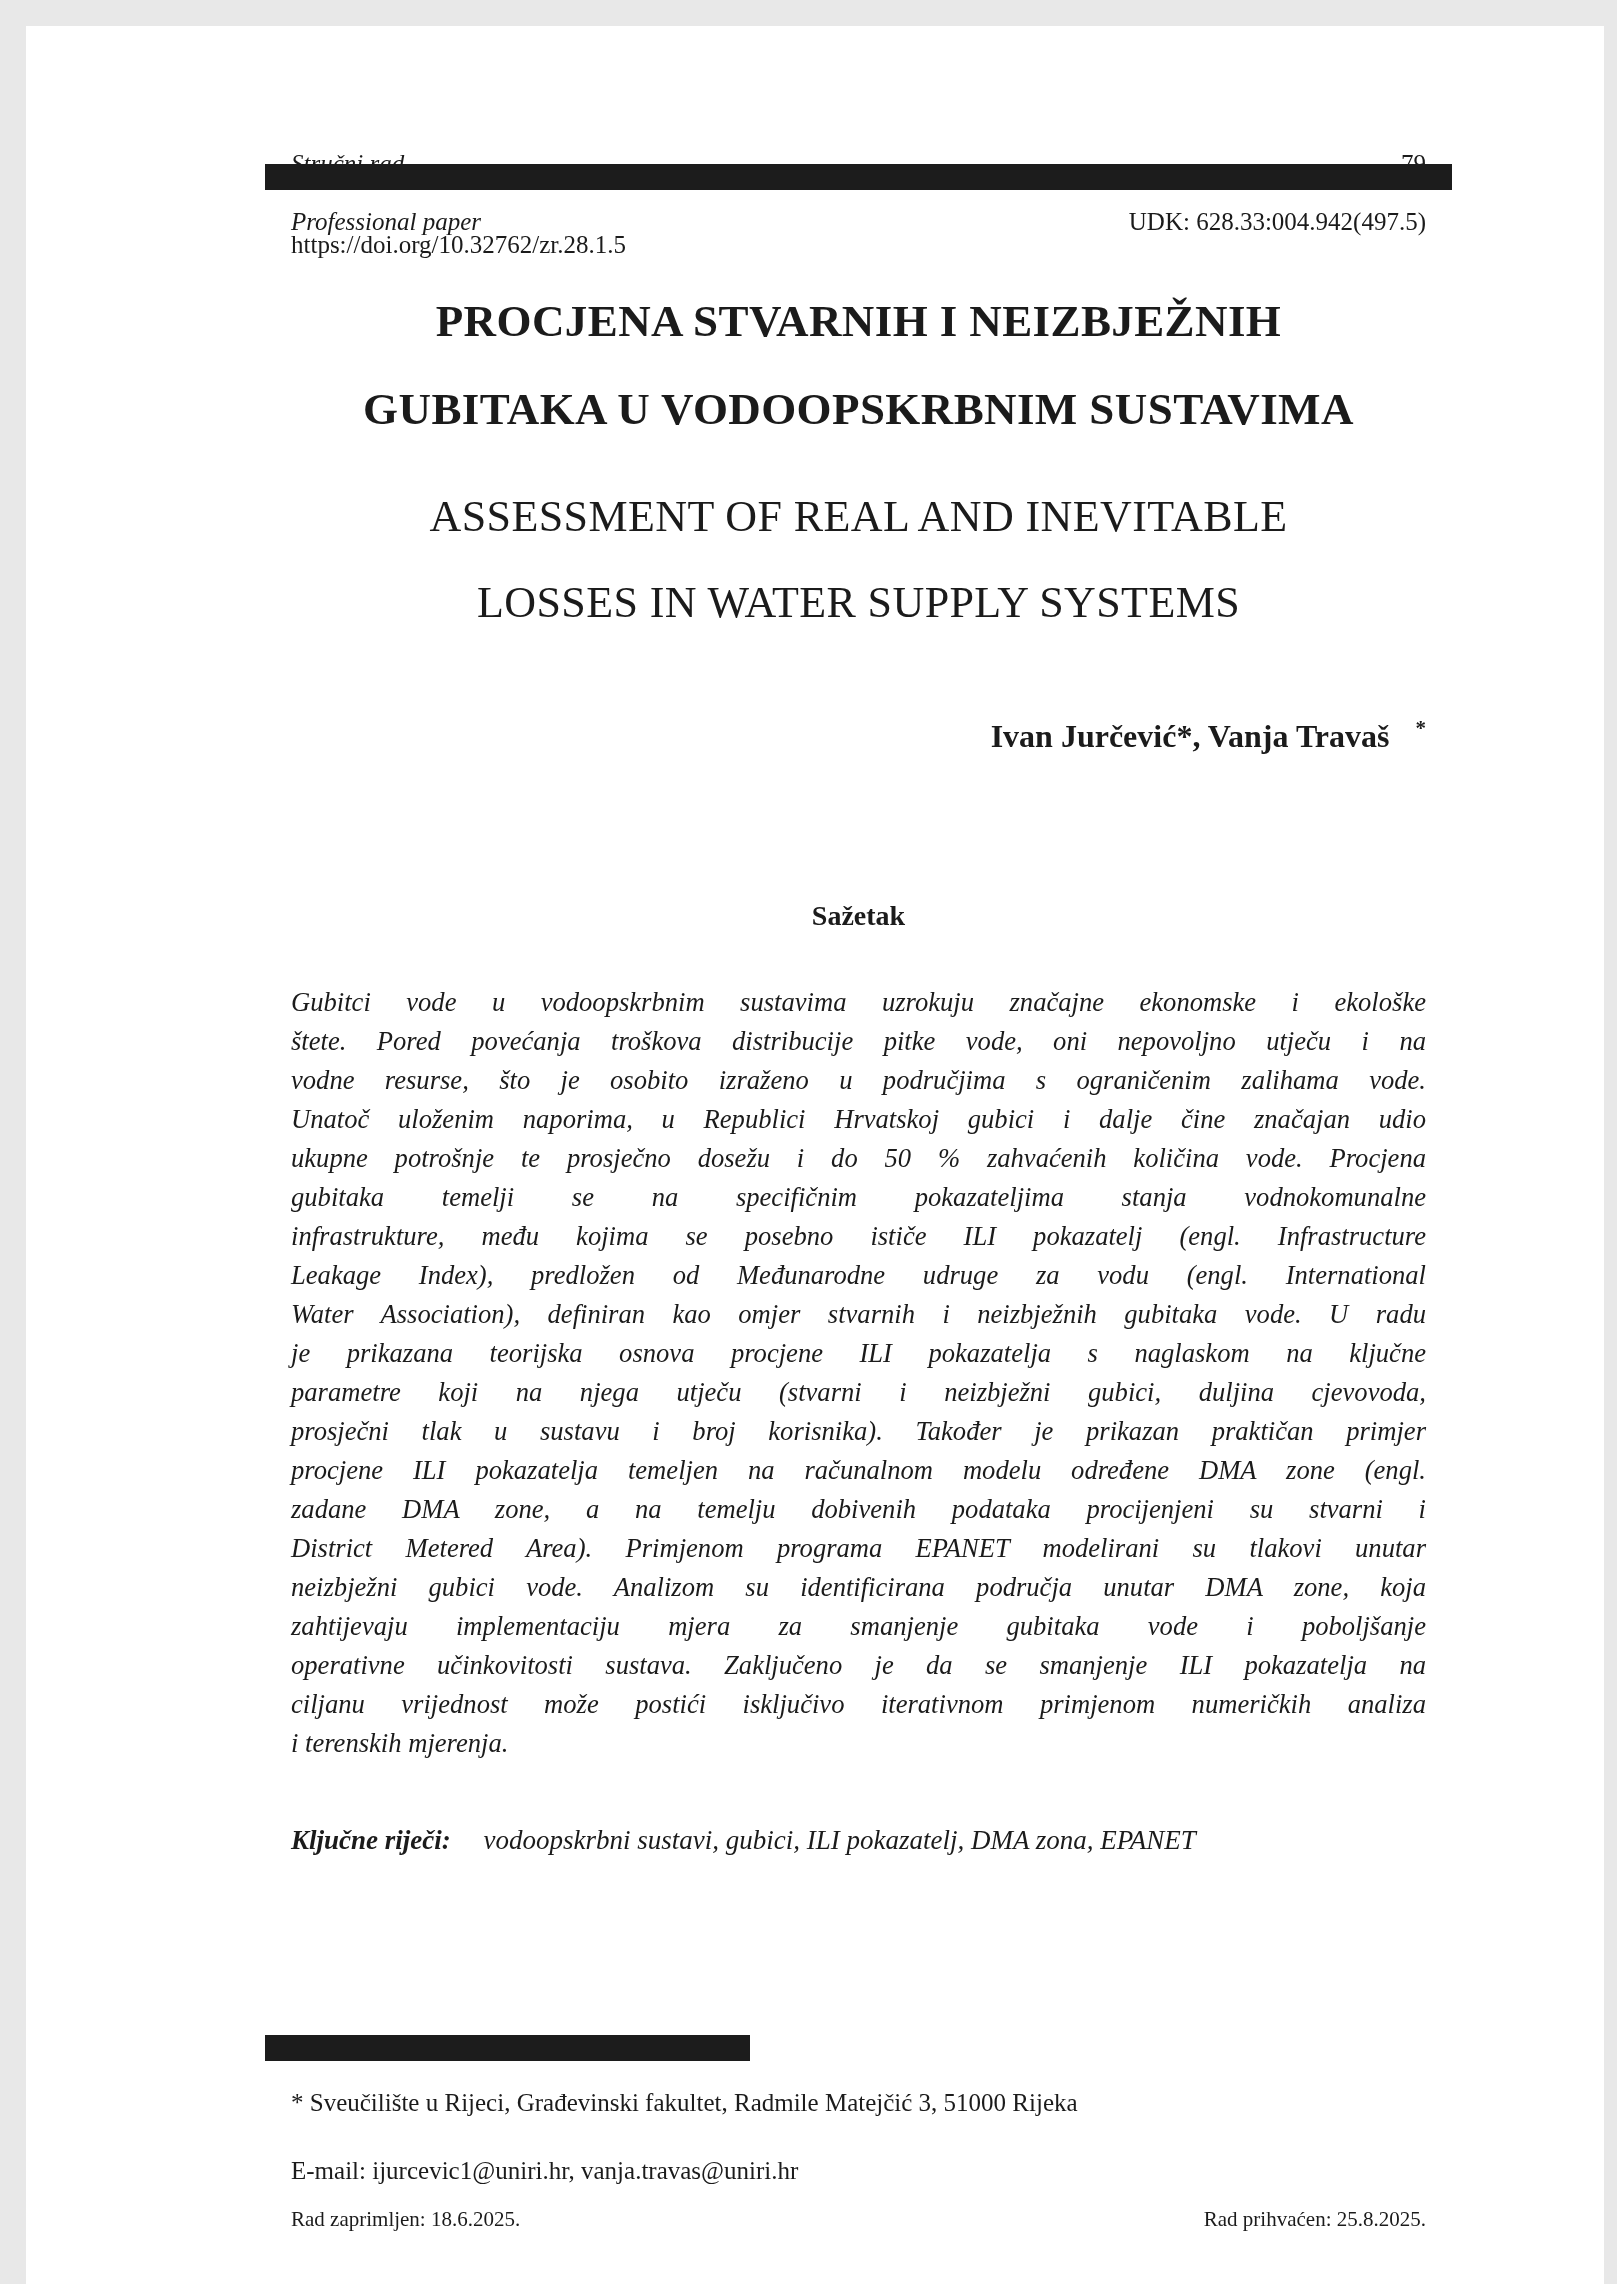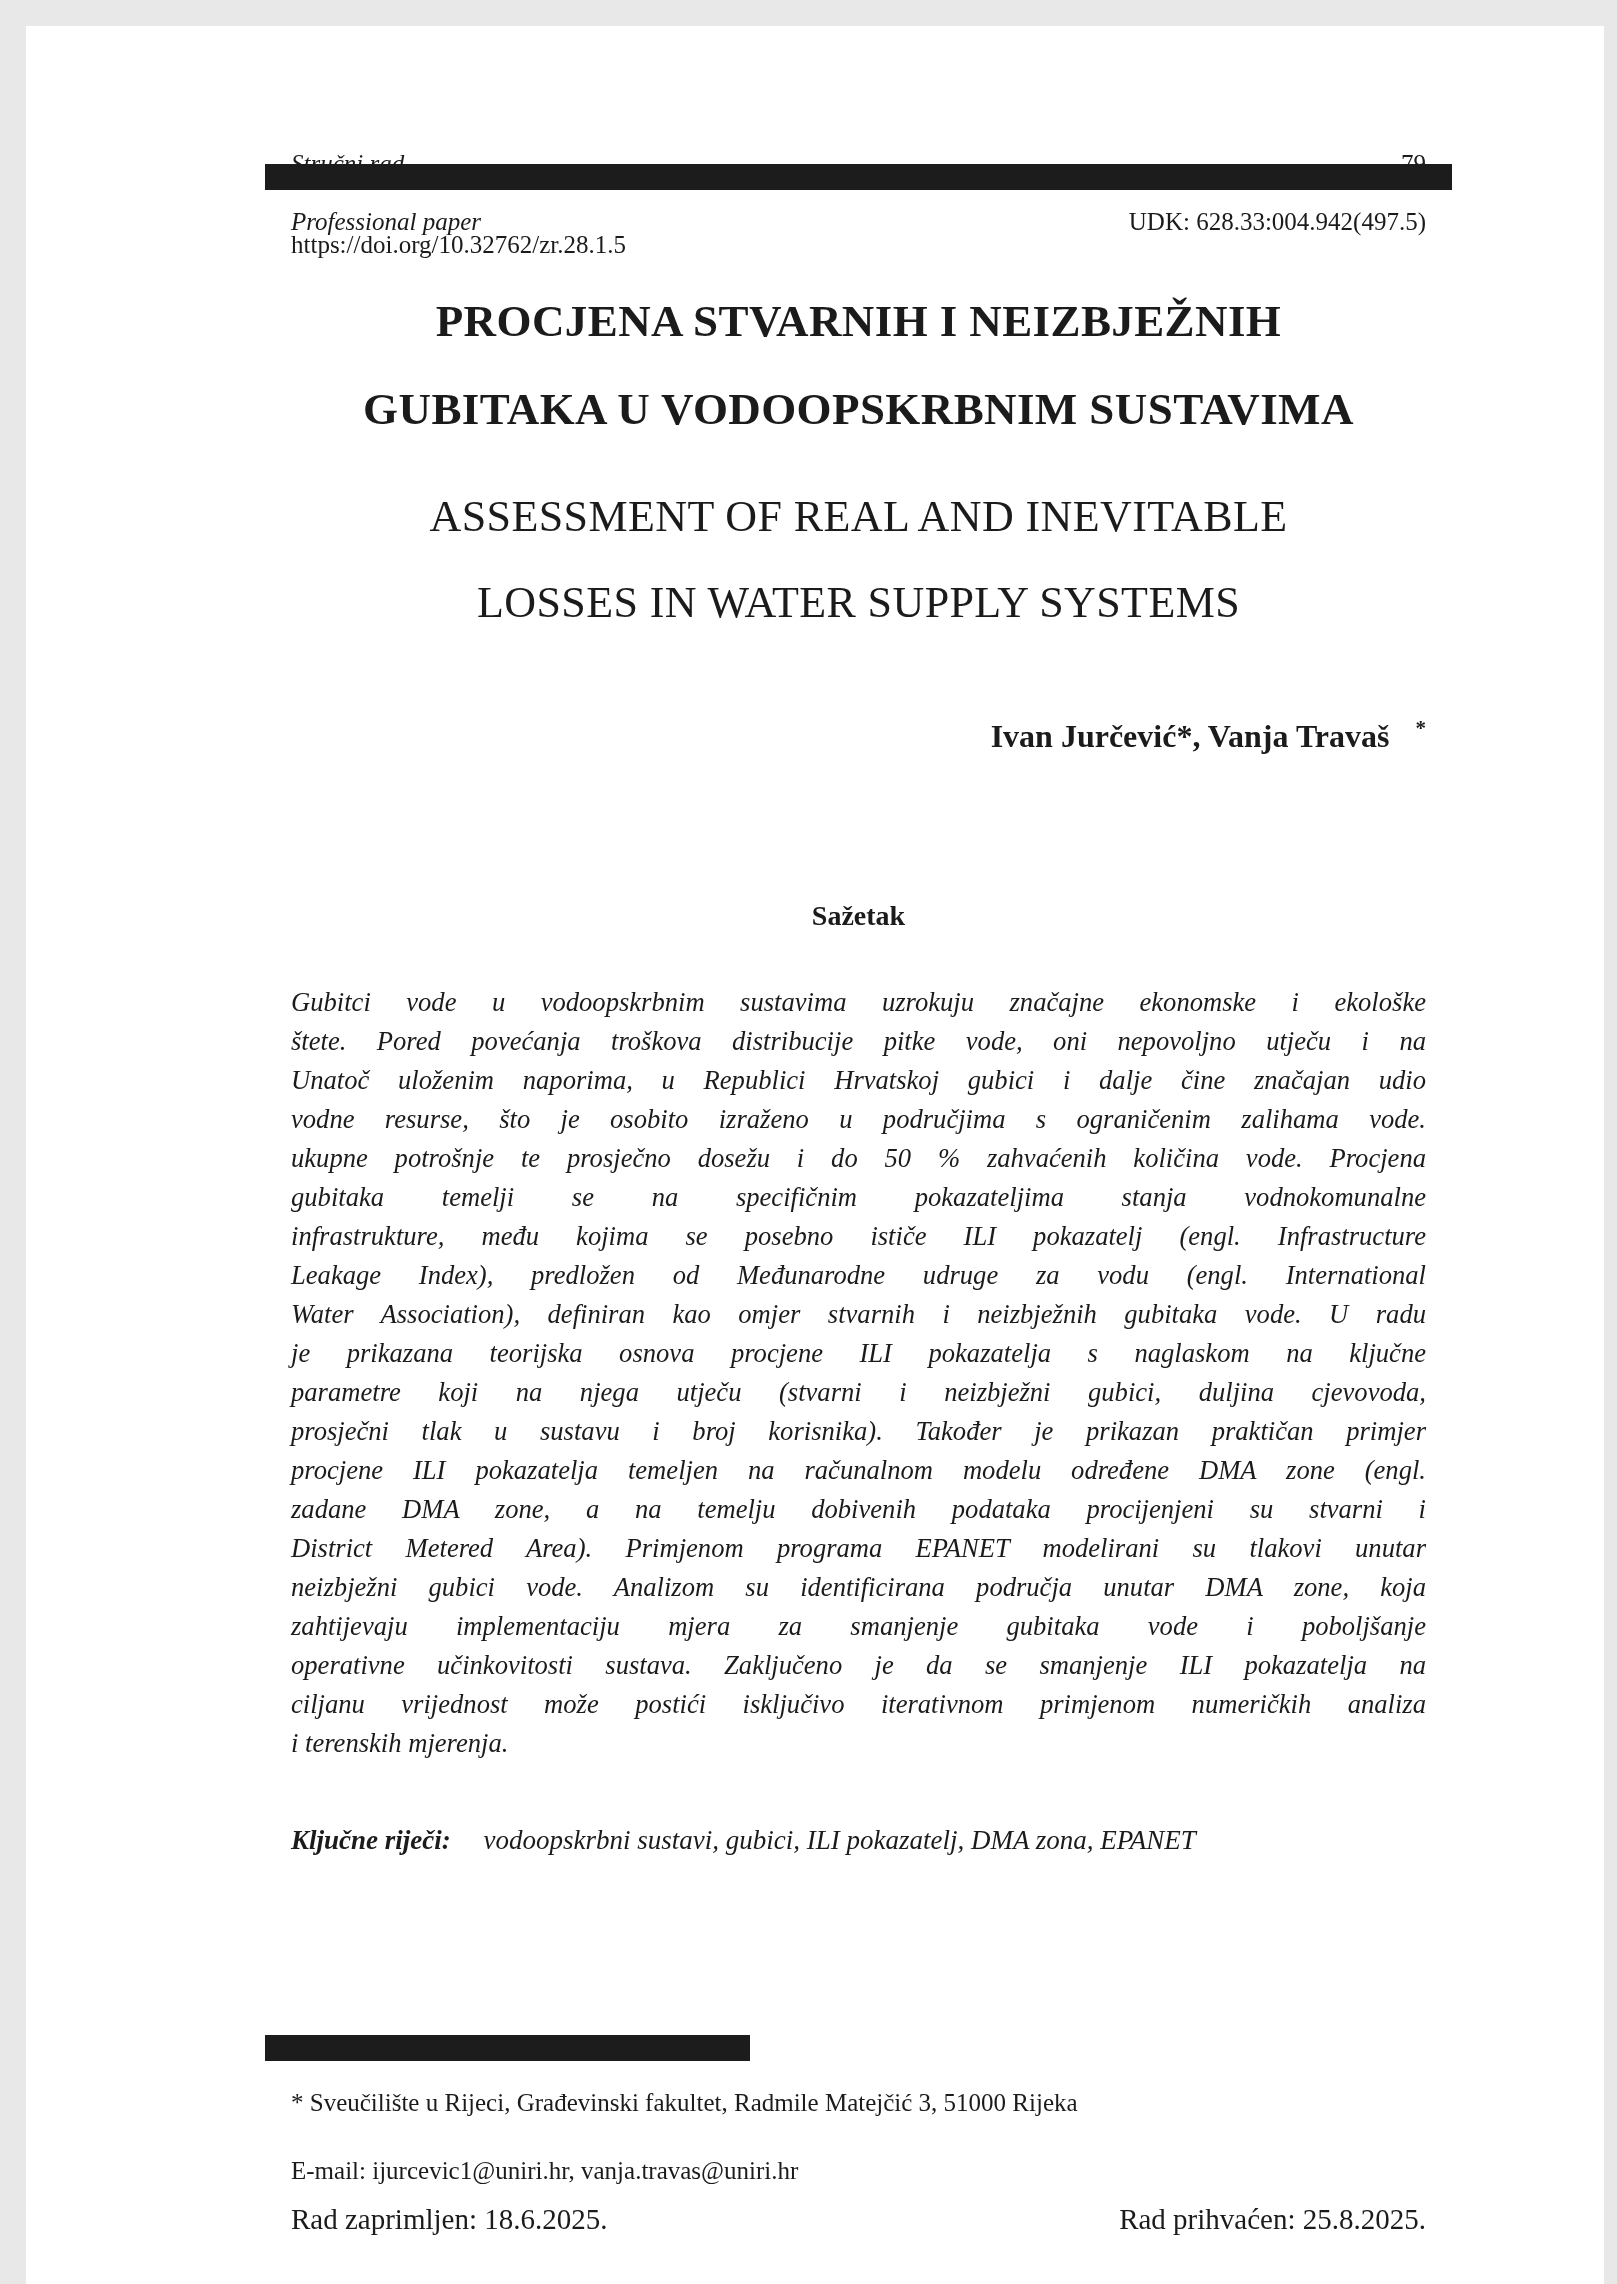--- a/index.html
+++ b/index.html
@@ -56,21 +56,21 @@
   .keywords {
     top: 1782px;
     font-size: 27px; line-height: 39px; font-style: italic;
   }
   .keywords .kw-label { font-weight: bold; }
 
   .footnote {
     top: 2030px;
     font-size: 25px; line-height: 42px;
   }
-  .dates { top: 2151px; font-size: 29px; line-height: 32px; gap: 8px; }
+  .dates { top: 2151px; font-size: 21px; line-height: 32px; gap: 8px; }
 </style>
 </head>
 <body>
 
 <div class="page">
 
   <div class="band flexrow small" style="top:96px;">
     <span class="it">Stručni rad</span>
     <span>79</span>
   </div>
@@ -98,22 +98,22 @@
 
   <div class="band authors">
     <span>Ivan Jurčević*, Vanja Travaš</span><sup>*</sup>
   </div>
 
   <div class="band abstract-heading">Sažetak</div>
 
   <div class="band abstract">
     <div class="abstract-line">Gubitci vode u vodoopskrbnim sustavima uzrokuju značajne ekonomske i ekološke</div>
     <div class="abstract-line">štete. Pored povećanja troškova distribucije pitke vode, oni nepovoljno utječu i na</div>
+    <div class="abstract-line">vodne resurse, što je osobito izraženo u područjima s ograničenim zalihama vode.</div>
     <div class="abstract-line">Unatoč uloženim naporima, u Republici Hrvatskoj gubici i dalje čine značajan udio</div>
-    <div class="abstract-line">vodne resurse, što je osobito izraženo u područjima s ograničenim zalihama vode.</div>
     <div class="abstract-line">ukupne potrošnje te prosječno dosežu i do 50 % zahvaćenih količina vode. Procjena</div>
     <div class="abstract-line">gubitaka temelji se na specifičnim pokazateljima stanja vodnokomunalne</div>
     <div class="abstract-line">infrastrukture, među kojima se posebno ističe ILI pokazatelj (engl. Infrastructure</div>
     <div class="abstract-line">Leakage Index), predložen od Međunarodne udruge za vodu (engl. International</div>
     <div class="abstract-line">Water Association), definiran kao omjer stvarnih i neizbježnih gubitaka vode. U radu</div>
     <div class="abstract-line">je prikazana teorijska osnova procjene ILI pokazatelja s naglaskom na ključne</div>
     <div class="abstract-line">parametre koji na njega utječu (stvarni i neizbježni gubici, duljina cjevovoda,</div>
     <div class="abstract-line">prosječni tlak u sustavu i broj korisnika). Također je prikazan praktičan primjer</div>
     <div class="abstract-line">procjene ILI pokazatelja temeljen na računalnom modelu određene DMA zone (engl.</div>
     <div class="abstract-line">zadane DMA zone, a na temelju dobivenih podataka procijenjeni su stvarni i</div>

